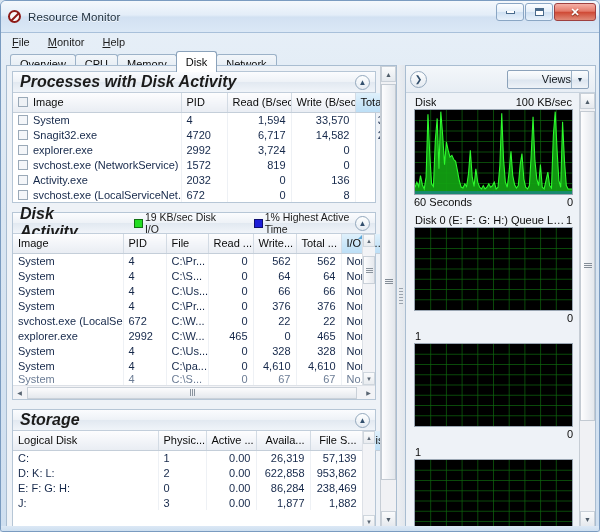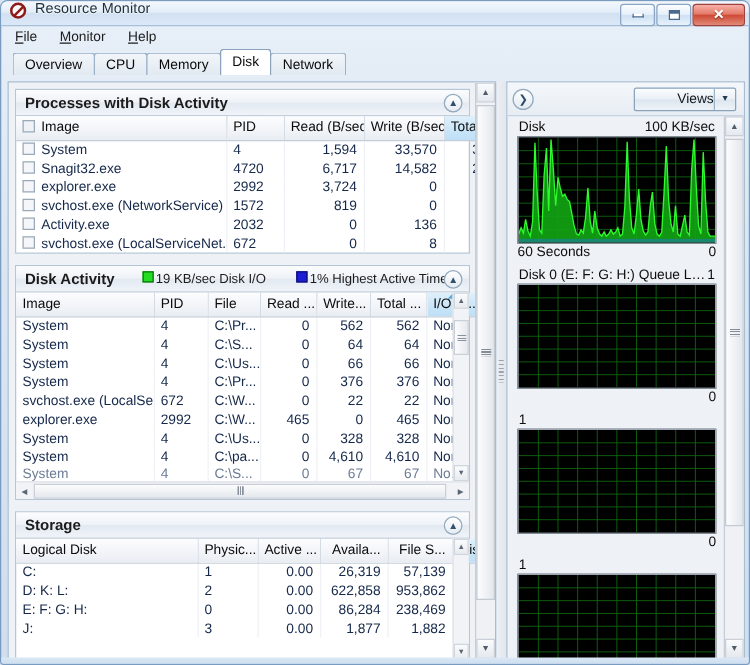--- a/index.html
+++ b/index.html
@@ -14,25 +14,25 @@
   .window {
     position: relative;
     width: 600px; height: 532px;
     background: linear-gradient(to bottom, #e8f0f8 0%, #dae6f2 40%, #cfdff0 100%);
     border: 1px solid #7a9bc0;
     border-radius: 6px 6px 3px 3px;
     overflow: hidden;
   }
   
   .titlebar {
-    height: 20px;
+    height: 32px;
     position: relative;
     background: linear-gradient(to bottom, #f4f8fc 0%, #e3edf8 45%, #d2e1f2 52%, #dbe8f6 100%);
     border-bottom: 1px solid #a8c0da;
-    display: flex; align-items: flex-start;
+    display: flex; align-items: center;
   }
   .appicon {
     width: 16px; height: 16px; margin-left: 6px; margin-right: 5px;
     position: relative; flex: none;
   }
   .appicon .ring {
     position: absolute; left: 1px; top: 1px;
     width: 13px; height: 13px; border-radius: 50%;
     border: 2px solid #8e1b18; background: #fafafa;
   }
@@ -106,22 +106,22 @@
     border: 1px solid #b6c6d6;
     margin: 5px 5px 0 5px;
   }
   .card-head {
     height: 21px; display: flex; align-items: center;
     padding: 0 4px 0 7px;
     background: linear-gradient(to bottom,#fbfcfe 0%,#eef2f7 48%,#e2e9f1 52%,#f0f4f9 100%);
     border-bottom: 1px solid #c2cedb;
     position: relative;
   }
-  .card-title { font-weight: bold; font-size: 12px; color: #1b1b1b; }
-  .head-legend { display: flex; gap: 2px; font-size: 10.5px; color: #1b1b1b; }
+  .card-title { font-weight: bold; font-size: 16px; color: #1b1b1b; font-style: italic; }
+  .head-legend { display: flex; align-items: center; gap: 2px; font-size: 10.5px; color: #1b1b1b; }
   .swatch { width: 9px; height: 9px; border: 1px solid #2c4a2c; display: inline-block; }
   .swatch.green { background: #22dd22; border-color: #107010; }
   .swatch.blue { background: #1d1dd8; border-color: #0e0e70; }
   .chev {
     position: absolute; right: 5px; top: 3px;
     width: 15px; height: 15px; border-radius: 50%;
     border: 1px solid #93a8bd;
     background: linear-gradient(to bottom,#fdfefe,#e6ecf3);
     display: flex; align-items: center; justify-content: center;
     font-size: 8px; color: #33506e; line-height: 1;

